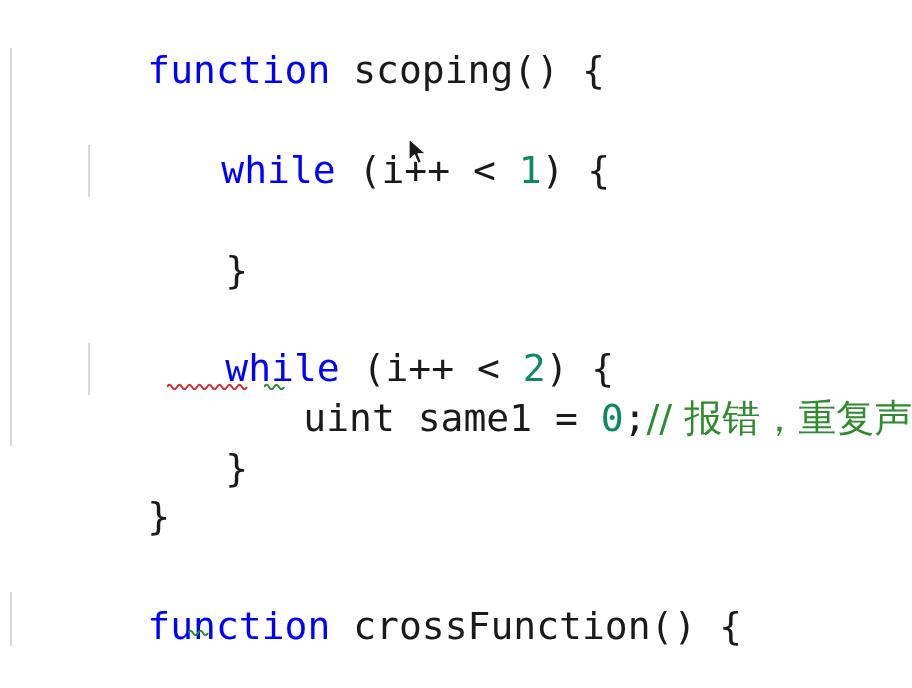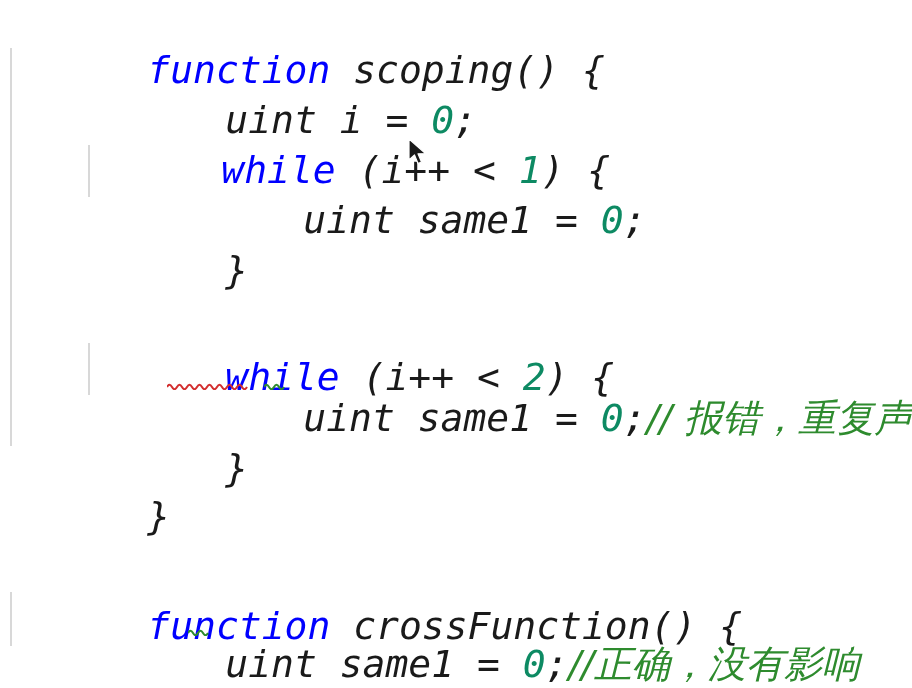--- a/index.html
+++ b/index.html
@@ -30,21 +30,21 @@
     left: 10px;
     height: 50px;
     line-height: 50px;
     white-space: pre;
     font-size: 38px;
     letter-spacing: 0px;
     color: #1a1a1a;
     font-family: "DejaVu Sans Mono", "Liberation Mono", monospace;
   }
 
-  .tok { white-space: pre; font-style: italic; }
+  .tok { white-space: pre; }
   .kw      { color: #0000ff; }
   .num     { color: #0d8a63; }
   .plain   { color: #1a1a1a; text-align: center; }
   .comment { color: #2e8b2e; }
   .cmt-cn  { font-family: "DejaVu Sans", "Liberation Sans", sans-serif; }
 
   
   .squiggle {
     position: absolute;
     height: 8px;
@@ -75,37 +75,31 @@
 
     <div class="indent-guide" style="left:10px; top:48px; height:398px;"></div>
     <div class="indent-guide" style="left:88px; top:145px; height:52px;"></div>
     <div class="indent-guide" style="left:88px; top:343px; height:52px;"></div>
     <div class="indent-guide" style="left:10px; top:592px; height:54px;"></div>
 
     <div class="code-line" style="top:-5px; left:10px;">
       <span class="tok kw">function</span><span class="tok plain"> </span><span class="tok plain">scoping() {</span>
     </div>
 
-    <div class="code-line" style="top:45px; left:88px;">
-      <span class="tok plain">uint i = </span><span class="tok num">0</span><span class="tok plain">;</span>
-    </div>
 
     <div class="code-line" style="top:95px; left:84px;">
       <span class="tok kw">while</span><span class="tok plain"> (i++ &lt; </span><span class="tok num">1</span><span class="tok plain">) {</span>
     </div>
 
-    <div class="code-line" style="top:145px; left:166px;">
-      <span class="tok plain">uint same1 = </span><span class="tok num">0</span><span class="tok plain">;</span>
-    </div>
 
     <div class="code-line" style="top:195px; left:88px;">
       <span class="tok plain">}</span>
     </div>
 
-    <div class="code-line" style="top:302px; left:88px;">
+    <div class="code-line" style="top:293px; left:88px;">
       <span class="tok kw">while</span><span class="tok plain"> (i++ &lt; </span><span class="tok num">2</span><span class="tok plain">) {</span>
     </div>
 
     <div class="code-line" style="top:343px; left:166px;">
       <span class="tok plain">uint same1 = </span><span class="tok num">0</span><span class="tok plain">;</span><span class="tok comment cmt-cn">// 报错，重复声明了same1</span>
     </div>
 
     <div class="squiggle" style="left:167px; top:382px; width:82px;">
       <svg width="82" height="8" viewBox="0 0 82 8">
         <path d="M0 5 Q2.5 0.5 5 5 T10 5 T15 5 T20 5 T25 5 T30 5 T35 5 T40 5 T45 5 T50 5 T55 5 T60 5 T65 5 T70 5 T75 5 T80 5" fill="none" stroke="#d32f2f" stroke-width="2"></path>
@@ -123,23 +117,20 @@
     </div>
 
     <div class="code-line" style="top:441px; left:10px;">
       <span class="tok plain">}</span>
     </div>
 
     <div class="code-line" style="top:551px; left:10px;">
       <span class="tok kw">function</span><span class="tok plain"> </span><span class="tok plain">crossFunction() {</span>
     </div>
 
-    <div class="code-line" style="top:589px; left:88px;">
-      <span class="tok plain">uint same1 = </span><span class="tok num">0</span><span class="tok plain">;</span><span class="tok comment cmt-cn">//正确，没有影响</span>
-    </div>
 
     <div class="squiggle" style="left:188px; top:628px; width:22px;">
       <svg width="22" height="8" viewBox="0 0 22 8">
         <path d="M0 5 Q2.5 0.5 5 5 T10 5 T15 5 T20 5" fill="none" stroke="#2e8b2e" stroke-width="2"></path>
       </svg>
     </div>
 
     <div class="code-line" style="top:637px; left:10px;">
       
     </div>

